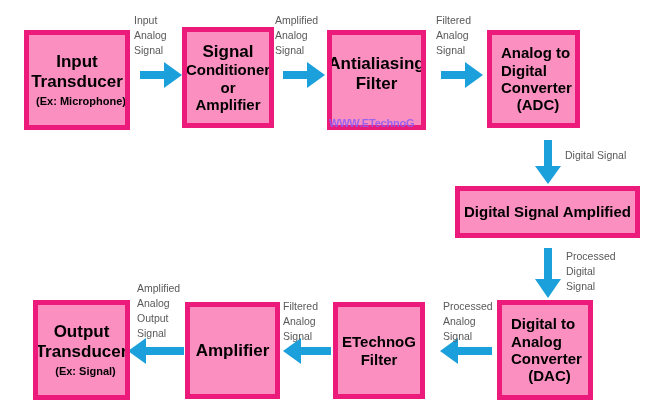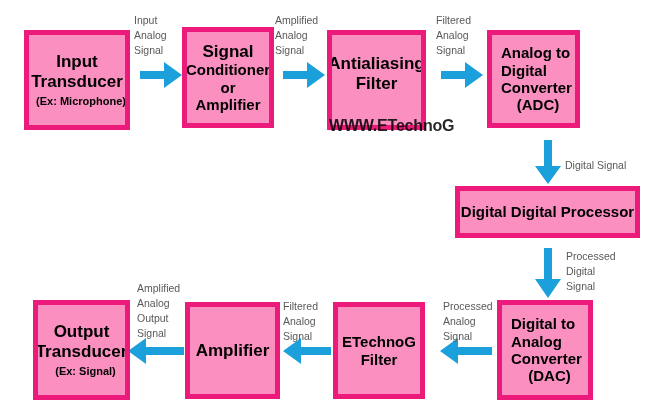--- a/index.html
+++ b/index.html
@@ -63,22 +63,22 @@
   
   .arrow {
     position: absolute;
     z-index: 2;
   }
   .arrow svg { display: block; }
 
   
   .watermark {
     position: absolute;
-    color: #000000;
-    font-size: 16px;
+    color: #8b5cf6;
+    font-size: 11px;
     font-weight: bold;
     letter-spacing: -0.2px;
     white-space: nowrap;
     z-index: 5;
     opacity: 0.85;
   }
 </style>
 </head>
 <body>
 
@@ -146,26 +146,26 @@
     <div class="line l-mid">Converter</div>
     <div class="line l-mid centered">(ADC)</div>
   </div>
 
   <div class="arrow" style="left:535px; top:140px;">
     <svg width="26" height="44" viewBox="0 0 26 44">
       <path d="M9,0 L17,0 L17,26 L26,26 L13,44 L0,26 L9,26 Z" fill="#1CA0DC"></path>
     </svg>
   </div>
 
-  <div class="elabel" style="left:565px; top:158px;">
+  <div class="elabel" style="left:565px; top:148px;">
     <div>Digital Signal</div>
   </div>
 
   <div class="block" style="left:455px; top:186px; width:185px; height:52px;">
-    <div class="line l-mid">Digital Digital Processor</div>
+    <div class="line l-mid">Digital Signal Amplified</div>
   </div>
 
   <div class="arrow" style="left:535px; top:248px;">
     <svg width="26" height="50" viewBox="0 0 26 50">
       <path d="M9,0 L17,0 L17,31 L26,31 L13,50 L0,31 L9,31 Z" fill="#1CA0DC"></path>
     </svg>
   </div>
 
   <div class="elabel" style="left:566px; top:249px;">
     <div>Processed</div>

